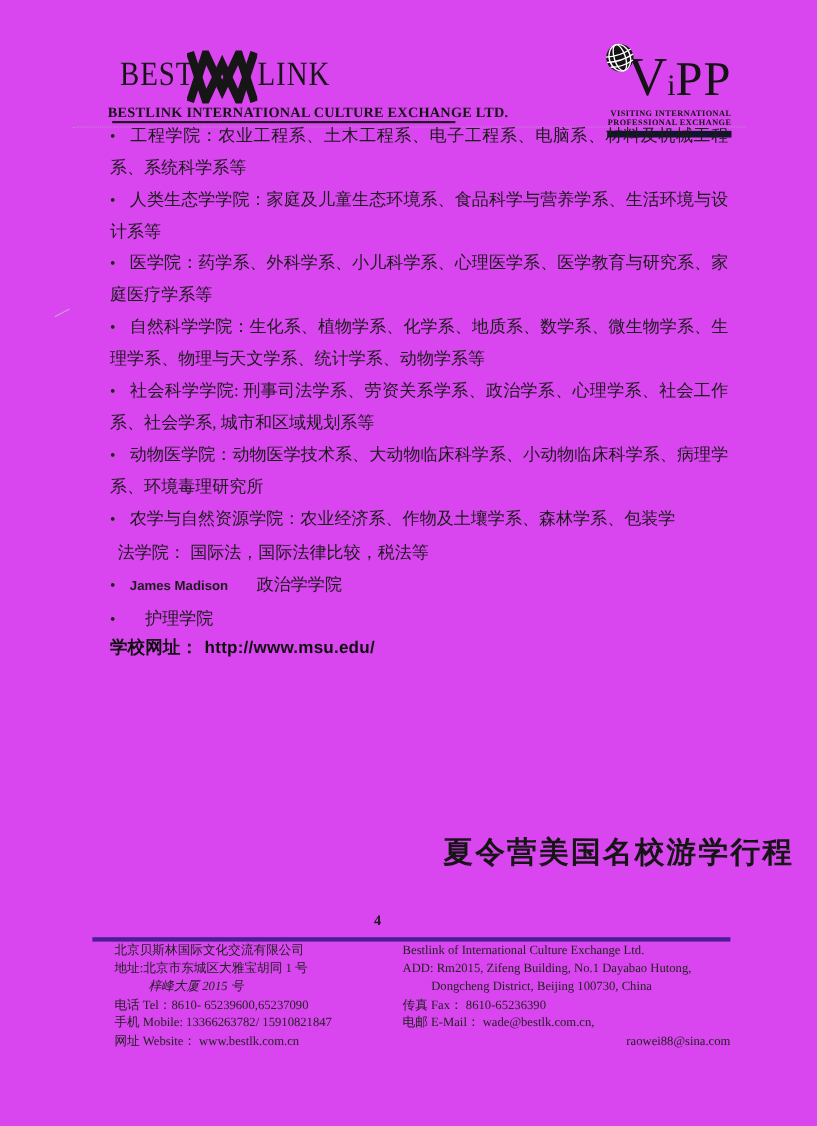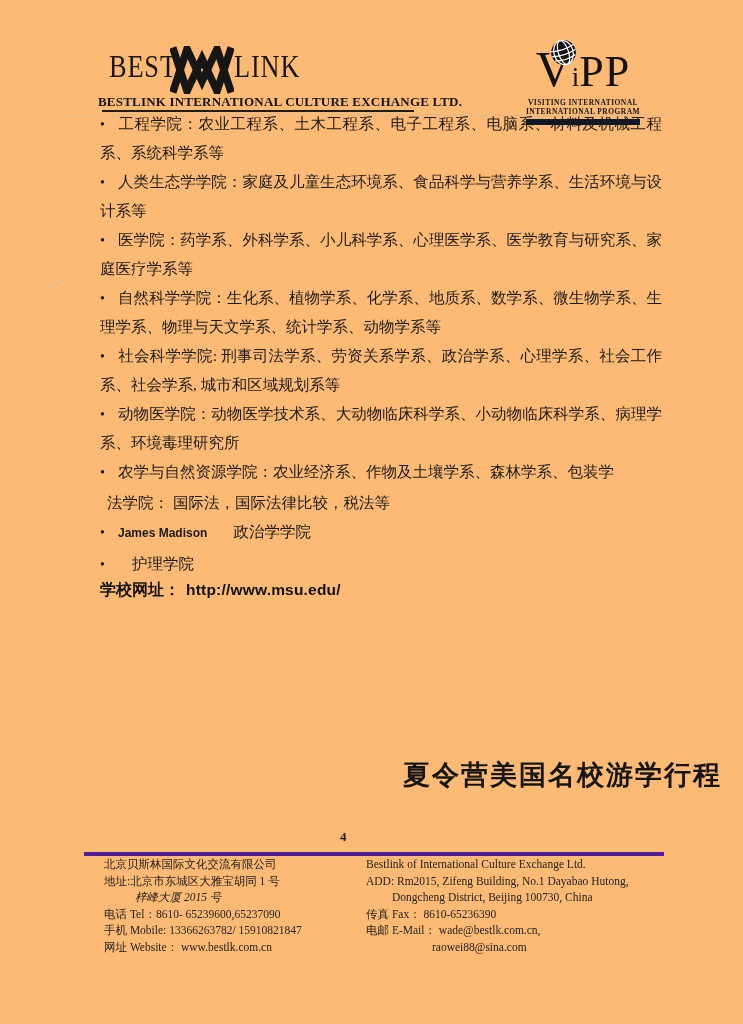--- a/index.html
+++ b/index.html
@@ -1,32 +1,32 @@
 <!DOCTYPE html>
 <html><head>
 <meta charset="utf-8">
 <style>
   html,body{margin:0;padding:0;}
   body{background:#ffffff;font-family:"Liberation Serif","DejaVu Serif",serif;color:#1c1c1c;}
-  .page{position:relative;width:743px;height:1024px;background:#fdba74;overflow:hidden;}
+  .page{position:relative;width:743px;height:1024px;background:#d946ef;overflow:hidden;}
 
   
   .brand-best,.brand-link{position:absolute;top:51px;font-size:31px;line-height:31px;
     font-family:"Liberation Serif",serif;color:#161616;letter-spacing:1px;
     transform:scaleX(.85);transform-origin:left top;white-space:nowrap;}
   .brand-best{left:109px;}
   .brand-link{left:234px;}
   .monogram{position:absolute;left:170px;top:46px;width:64px;height:48px;}
   .company-line{position:absolute;left:98px;top:94px;font-size:13px;font-weight:700;
     letter-spacing:.2px;white-space:nowrap;color:#141414;}
   .company-underline{position:absolute;left:102px;top:110px;width:312px;height:2px;background:#1d1d1d;}
   .header-dotted{position:absolute;left:66px;top:115px;width:612px;border-top:1px dotted #b4b4b4;opacity:.55;}
 
   
-  .vipp{position:absolute;left:501px;top:42px;width:164px;text-align:center;}
+  .vipp{position:absolute;left:501px;top:42px;width:164px;text-align:right;}
   .vipp-word{position:relative;height:54px;white-space:nowrap;color:#131313;}
   .vp-v{font-size:50px;line-height:54px;}
   .vp-i{font-size:27px;}
   .vp-pp{font-size:44px;letter-spacing:1px;}
   .vp-globe{position:absolute;left:49px;top:-3px;width:27px;height:27px;transform:rotate(-18deg);}
   .vipp-tags{display:inline-block;border-bottom:6px solid #0f172a;padding-bottom:3px;margin-top:2px;}
   .vipp-tag{font-size:7.5px;font-weight:700;letter-spacing:.45px;line-height:9px;color:#141414;white-space:nowrap;}
 
   
   .body-list{position:absolute;left:100px;top:110px;width:562px;}
@@ -46,21 +46,21 @@
   .page-number{position:absolute;left:340px;top:829px;font-size:13px;font-weight:700;color:#1a1a1a;}
 
   
   .footer{position:absolute;left:84px;top:852px;width:580px;border-top:4px solid #4c1d95;
     padding-top:0;display:flex;}
   .f-col{font-size:11.5px;line-height:16.6px;color:#222;white-space:nowrap;}
   .f-left{width:262px;padding-left:20px;}
   .f-right{width:298px;}
   .ind-a{padding-left:31px;font-style:italic;}
   .ind-b{padding-left:26px;}
-  .ind-c{padding-left:66px;}
+  .ind-c{padding-left:66px;text-align:right;}
 
   
   .scratch{position:absolute;left:49px;top:284px;width:15px;height:1px;background:#bdbdbd;
     transform:rotate(-28deg);opacity:.8;}
 </style>
 </head>
 <body>
 
 <div class="page">
 
@@ -82,21 +82,21 @@
         <circle cx="12" cy="12" r="11" fill="#141414"></circle>
         <ellipse cx="12" cy="12" rx="4.5" ry="11" fill="none" stroke="#ffffff" stroke-width="1.1"></ellipse>
         <ellipse cx="12" cy="12" rx="8.5" ry="11" fill="none" stroke="#ffffff" stroke-width="1.1"></ellipse>
         <path d="M1.5,8 Q12,11 22.5,8" fill="none" stroke="#ffffff" stroke-width="1.1"></path>
         <path d="M1,12.5 Q12,15.5 23,12.5" fill="none" stroke="#ffffff" stroke-width="1.1"></path>
         <path d="M2.5,17 Q12,20 21.5,17" fill="none" stroke="#ffffff" stroke-width="1.1"></path>
       </svg>
     </div>
     <div class="vipp-tags">
       <div class="vipp-tag">VISITING INTERNATIONAL</div>
-      <div class="vipp-tag">INTERNATIONAL PROGRAM</div>
+      <div class="vipp-tag">PROFESSIONAL EXCHANGE</div>
     </div>
   </div>
 
   <div class="body-list">
     <p class="li"><span class="dot">•</span><span>工程学院：农业工程系、土木工程系、电子工程系、电脑系、材料及机械工程系、系统科学系等</span></p>
     <p class="li"><span class="dot">•</span><span>人类生态学学院：家庭及儿童生态环境系、食品科学与营养学系、生活环境与设计系等</span></p>
     <p class="li"><span class="dot">•</span><span>医学院：药学系、外科学系、小儿科学系、心理医学系、医学教育与研究系、家庭医疗学系等</span></p>
     <p class="li"><span class="dot">•</span><span>自然科学学院：生化系、植物学系、化学系、地质系、数学系、微生物学系、生理学系、物理与天文学系、统计学系、动物学系等</span></p>
     <p class="li"><span class="dot">•</span><span>社会科学学院: 刑事司法学系、劳资关系学系、政治学系、心理学系、社会工作系、社会学系, 城市和区域规划系等</span></p>
     <p class="li"><span class="dot">•</span><span>动物医学院：动物医学技术系、大动物临床科学系、小动物临床科学系、病理学系、环境毒理研究所</span></p>

